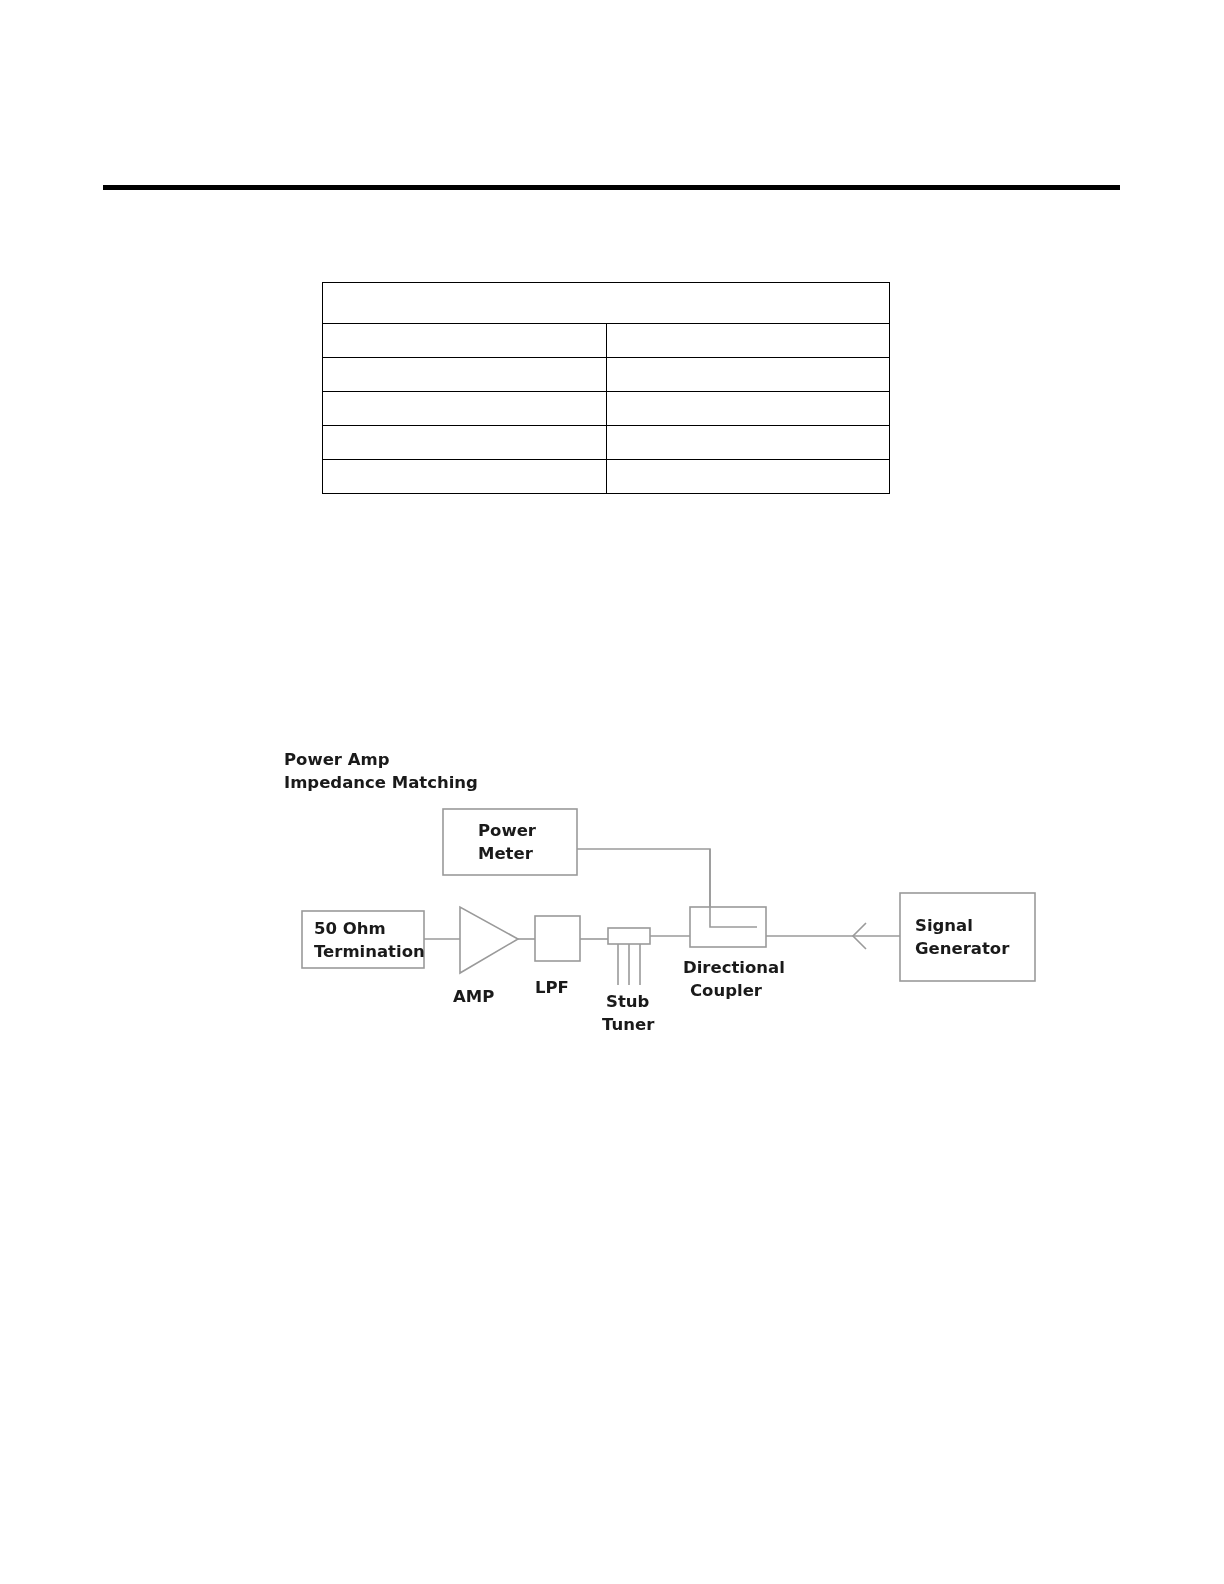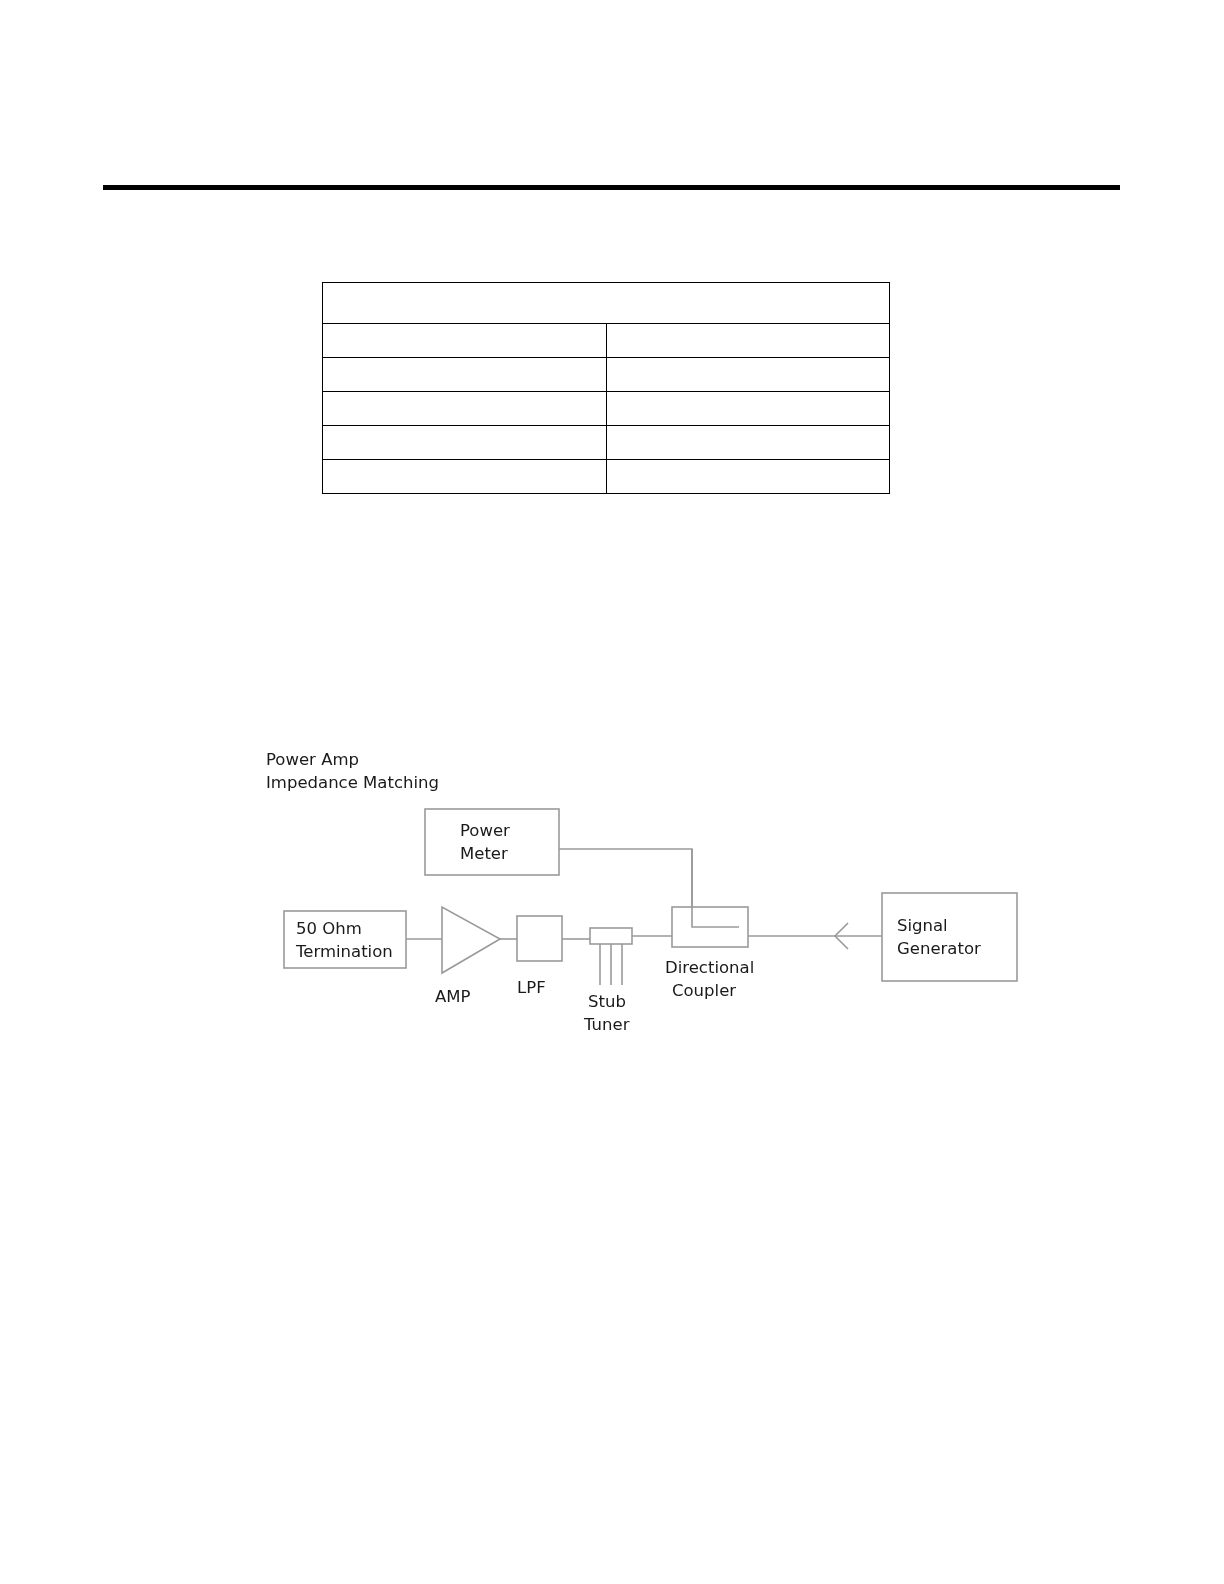--- a/index.html
+++ b/index.html
@@ -56,24 +56,25 @@
     background: #ffffff;
   }
   .spec-table tr.header-row td { height: 40px; }
   .spec-table tr.body-row td   { height: 33px; }
   .col-label { width: 290px; }
   .col-value { width: 278px; }
 
   
   .diagram {
     position: absolute;
-    left: 252px;
+    left: 270px;
     top: 735px;
     width: 800px;
     height: 320px;
+    font-weight: bold;
   }
   .diagram svg {
     display: block;
     width: 800px;
     height: 320px;
     overflow: visible;
   }
   .dg-line {
     fill: none;
     stroke: #9a9a9a;

